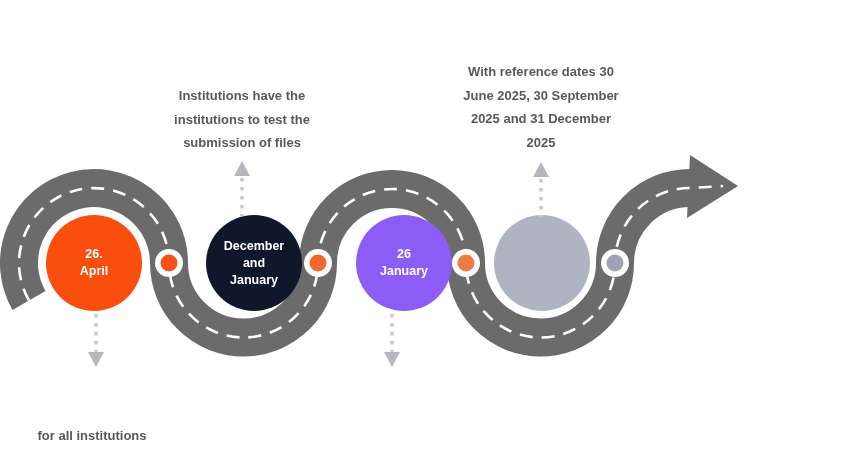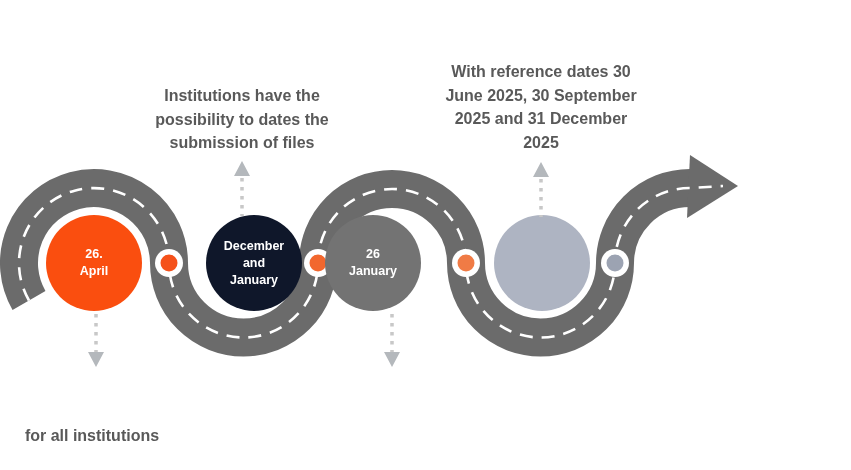--- a/index.html
+++ b/index.html
@@ -34,21 +34,21 @@
     font-weight: 700;
     line-height: 17px;
     text-align: center;
     white-space: pre-line;
   }
 
   .annotation {
     position: absolute;
     transform: translateX(-50%);
     text-align: center;
-    font-size: 16px;
+    font-size: 13px;
     font-weight: 700;
     line-height: 23.5px;
     color: #595959;
     white-space: pre-line;
   }
 </style>
 </head>
 <body>
 
 <div class="stage">
@@ -74,21 +74,21 @@
     <span class="milestone-label" style="color: rgb(255, 255, 255);">26.
 April</span>
   </div>
 
   <div class="milestone" style="left: 206px; top: 215px; background: #0f172a;">
     <span class="milestone-label" style="color: rgb(255, 255, 255);">December
 and
 January</span>
   </div>
 
-  <div class="milestone" style="left: 325px; top: 215px; background: #737373;">
+  <div class="milestone" style="left: 356px; top: 215px; background: #8b5cf6;">
     <span class="milestone-label" style="color: rgb(255, 255, 255);">26
 January</span>
   </div>
 
   <div class="milestone" style="left: 494px; top: 215px; background: rgb(174, 180, 194);">
     <span class="milestone-label" style="color: rgb(255, 255, 255);"></span>
   </div>
 
   <svg class="dotted-arrow" style="left:86px; top:311px;" width="20" height="60">
     <line x1="10" y1="3" x2="10" y2="41" stroke-width="3.5" stroke-dasharray="3.5 5.5" stroke="#C8C8C8"></line>
@@ -106,21 +106,21 @@
   </svg>
 
   <svg class="dotted-arrow" style="left:531px; top:158px;" width="20" height="60">
     <polygon points="10,4 2,19 18,19" fill="#B4B8BC"></polygon>
     <line x1="10" y1="21" x2="10" y2="59" stroke-width="3.5" stroke-dasharray="3.5 5.5" stroke="#C8C8C8"></line>
   </svg>
 
   <div class="annotation" style="left:92px; top:424px;">for all institutions</div>
 
   <div class="annotation" style="left:242px; top:84px;">Institutions have the
-possibility to dates the
+institutions to test the
 submission of files</div>
 
 
   <div class="annotation" style="left:541px; top:60px;">With reference dates 30
 June 2025, 30 September
 2025 and 31 December
 2025</div>
 
 </div>
 

